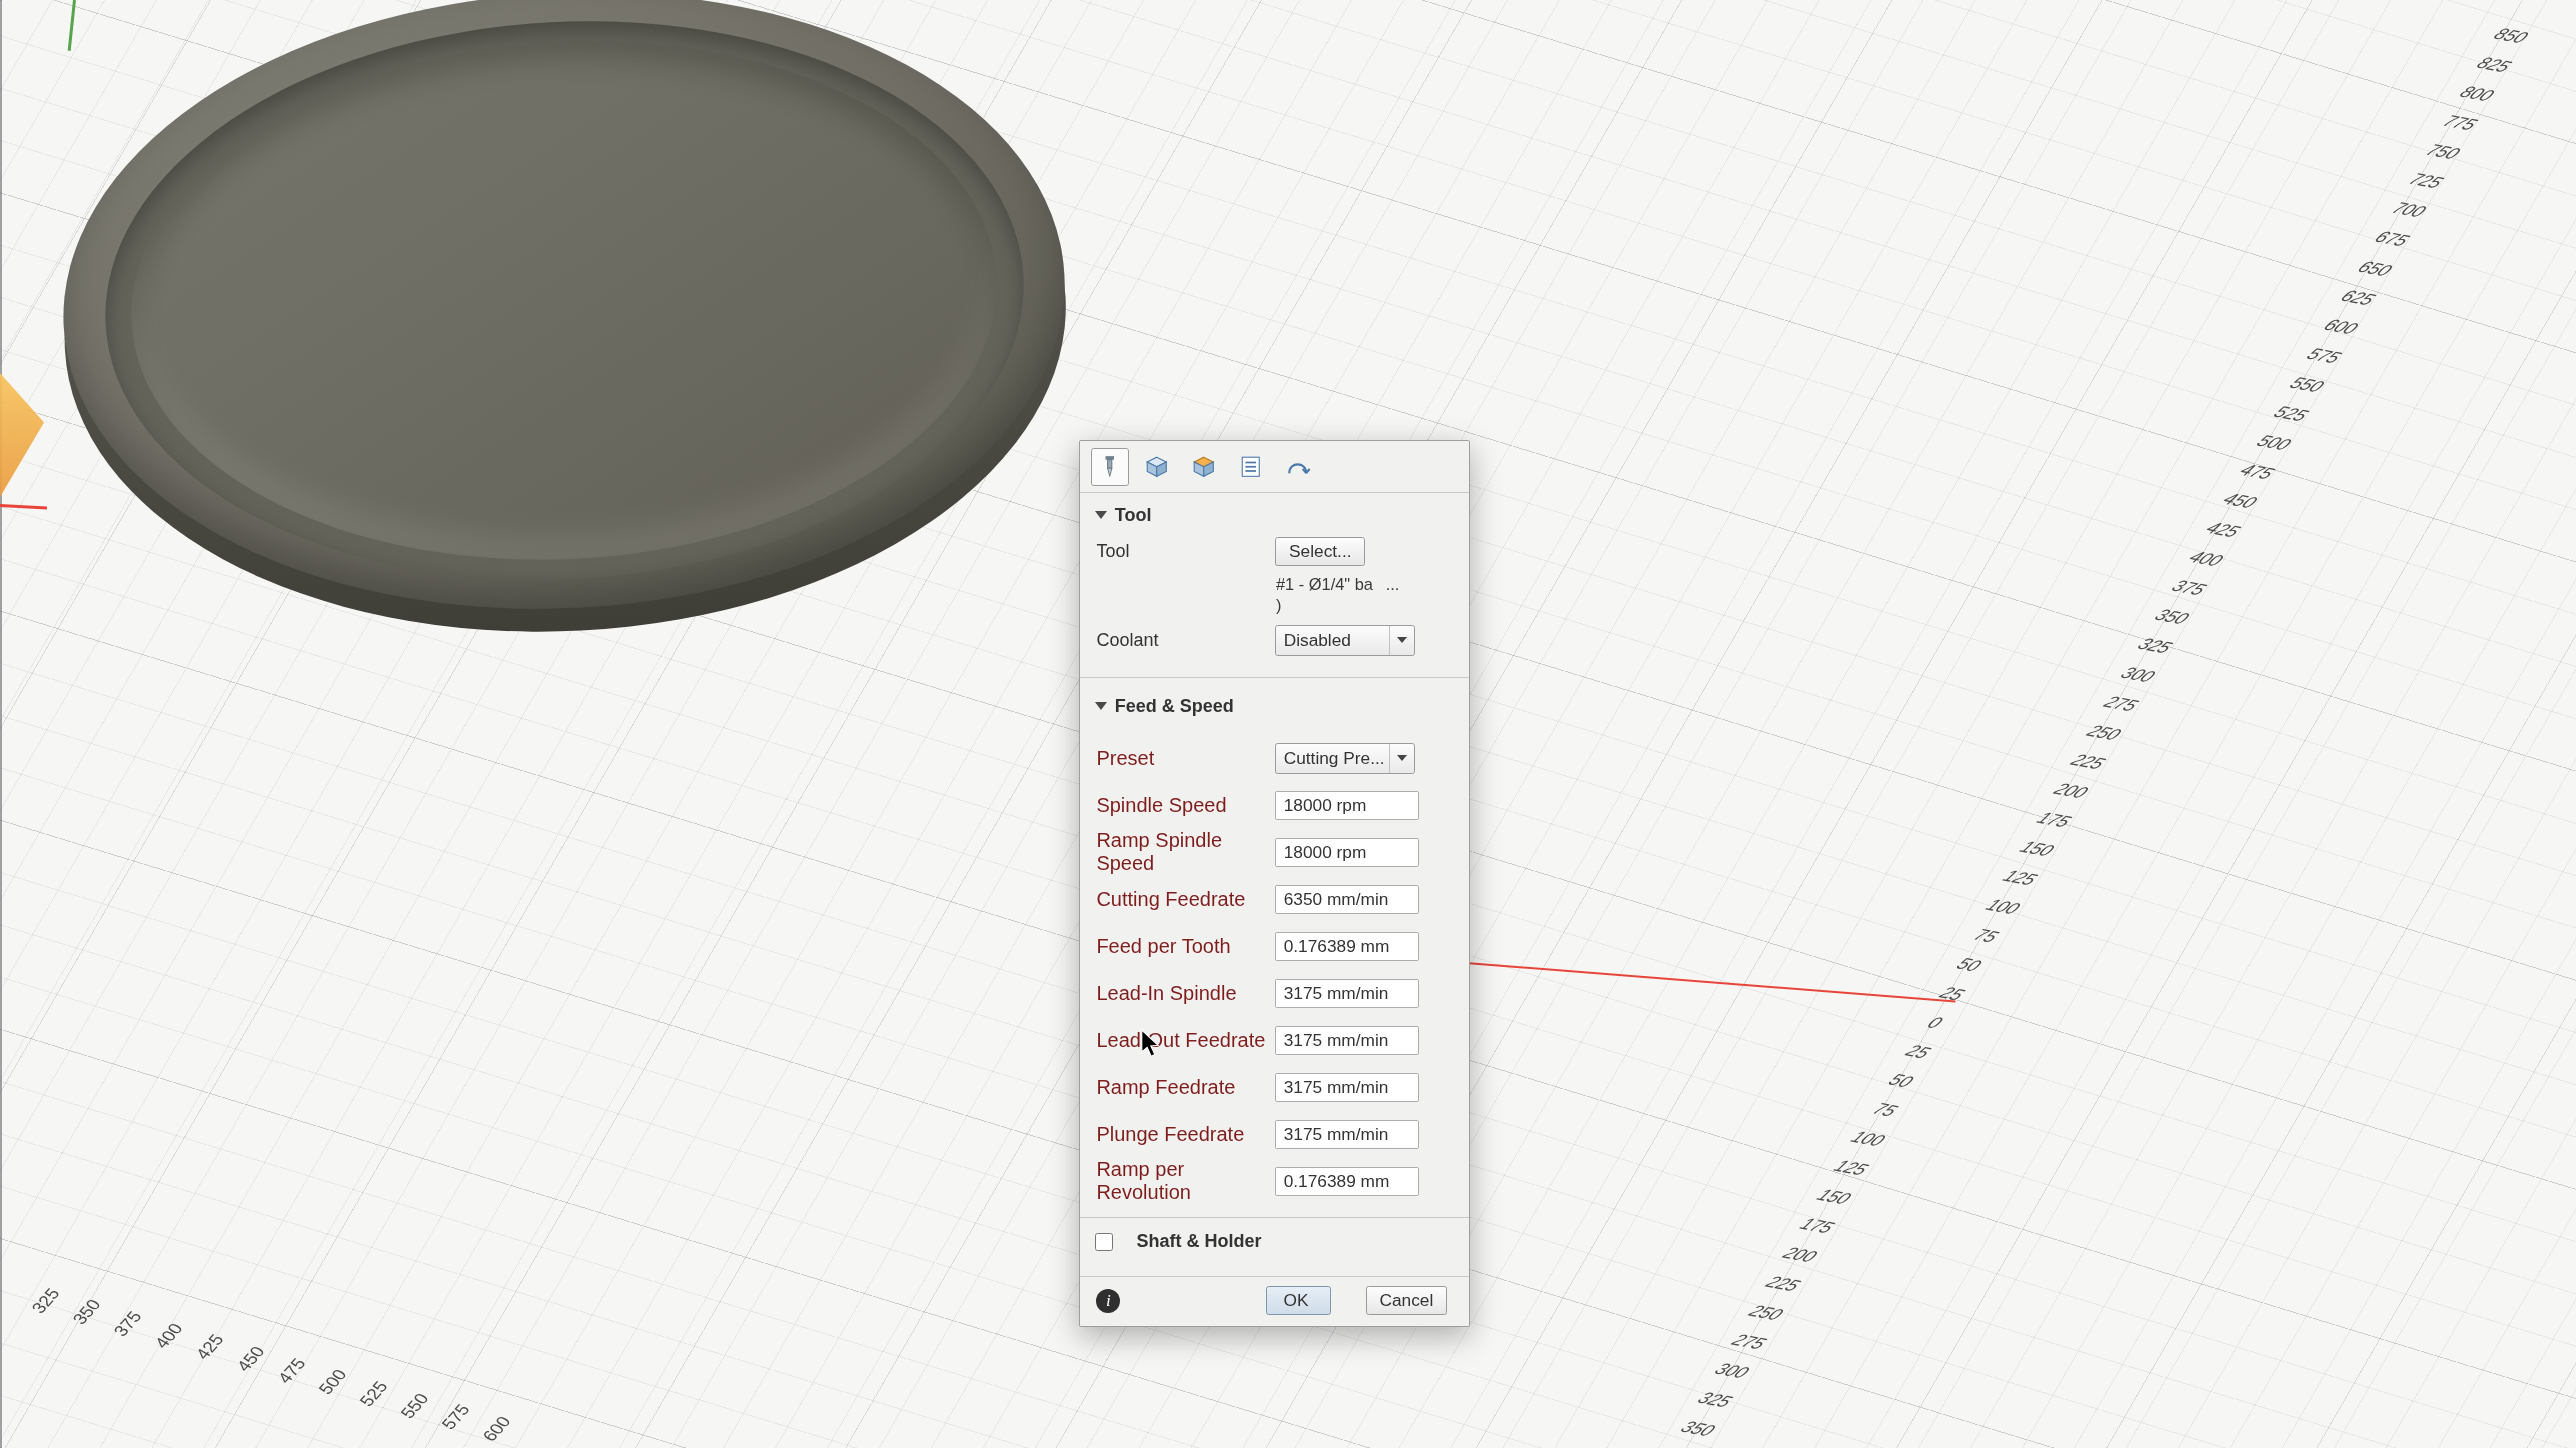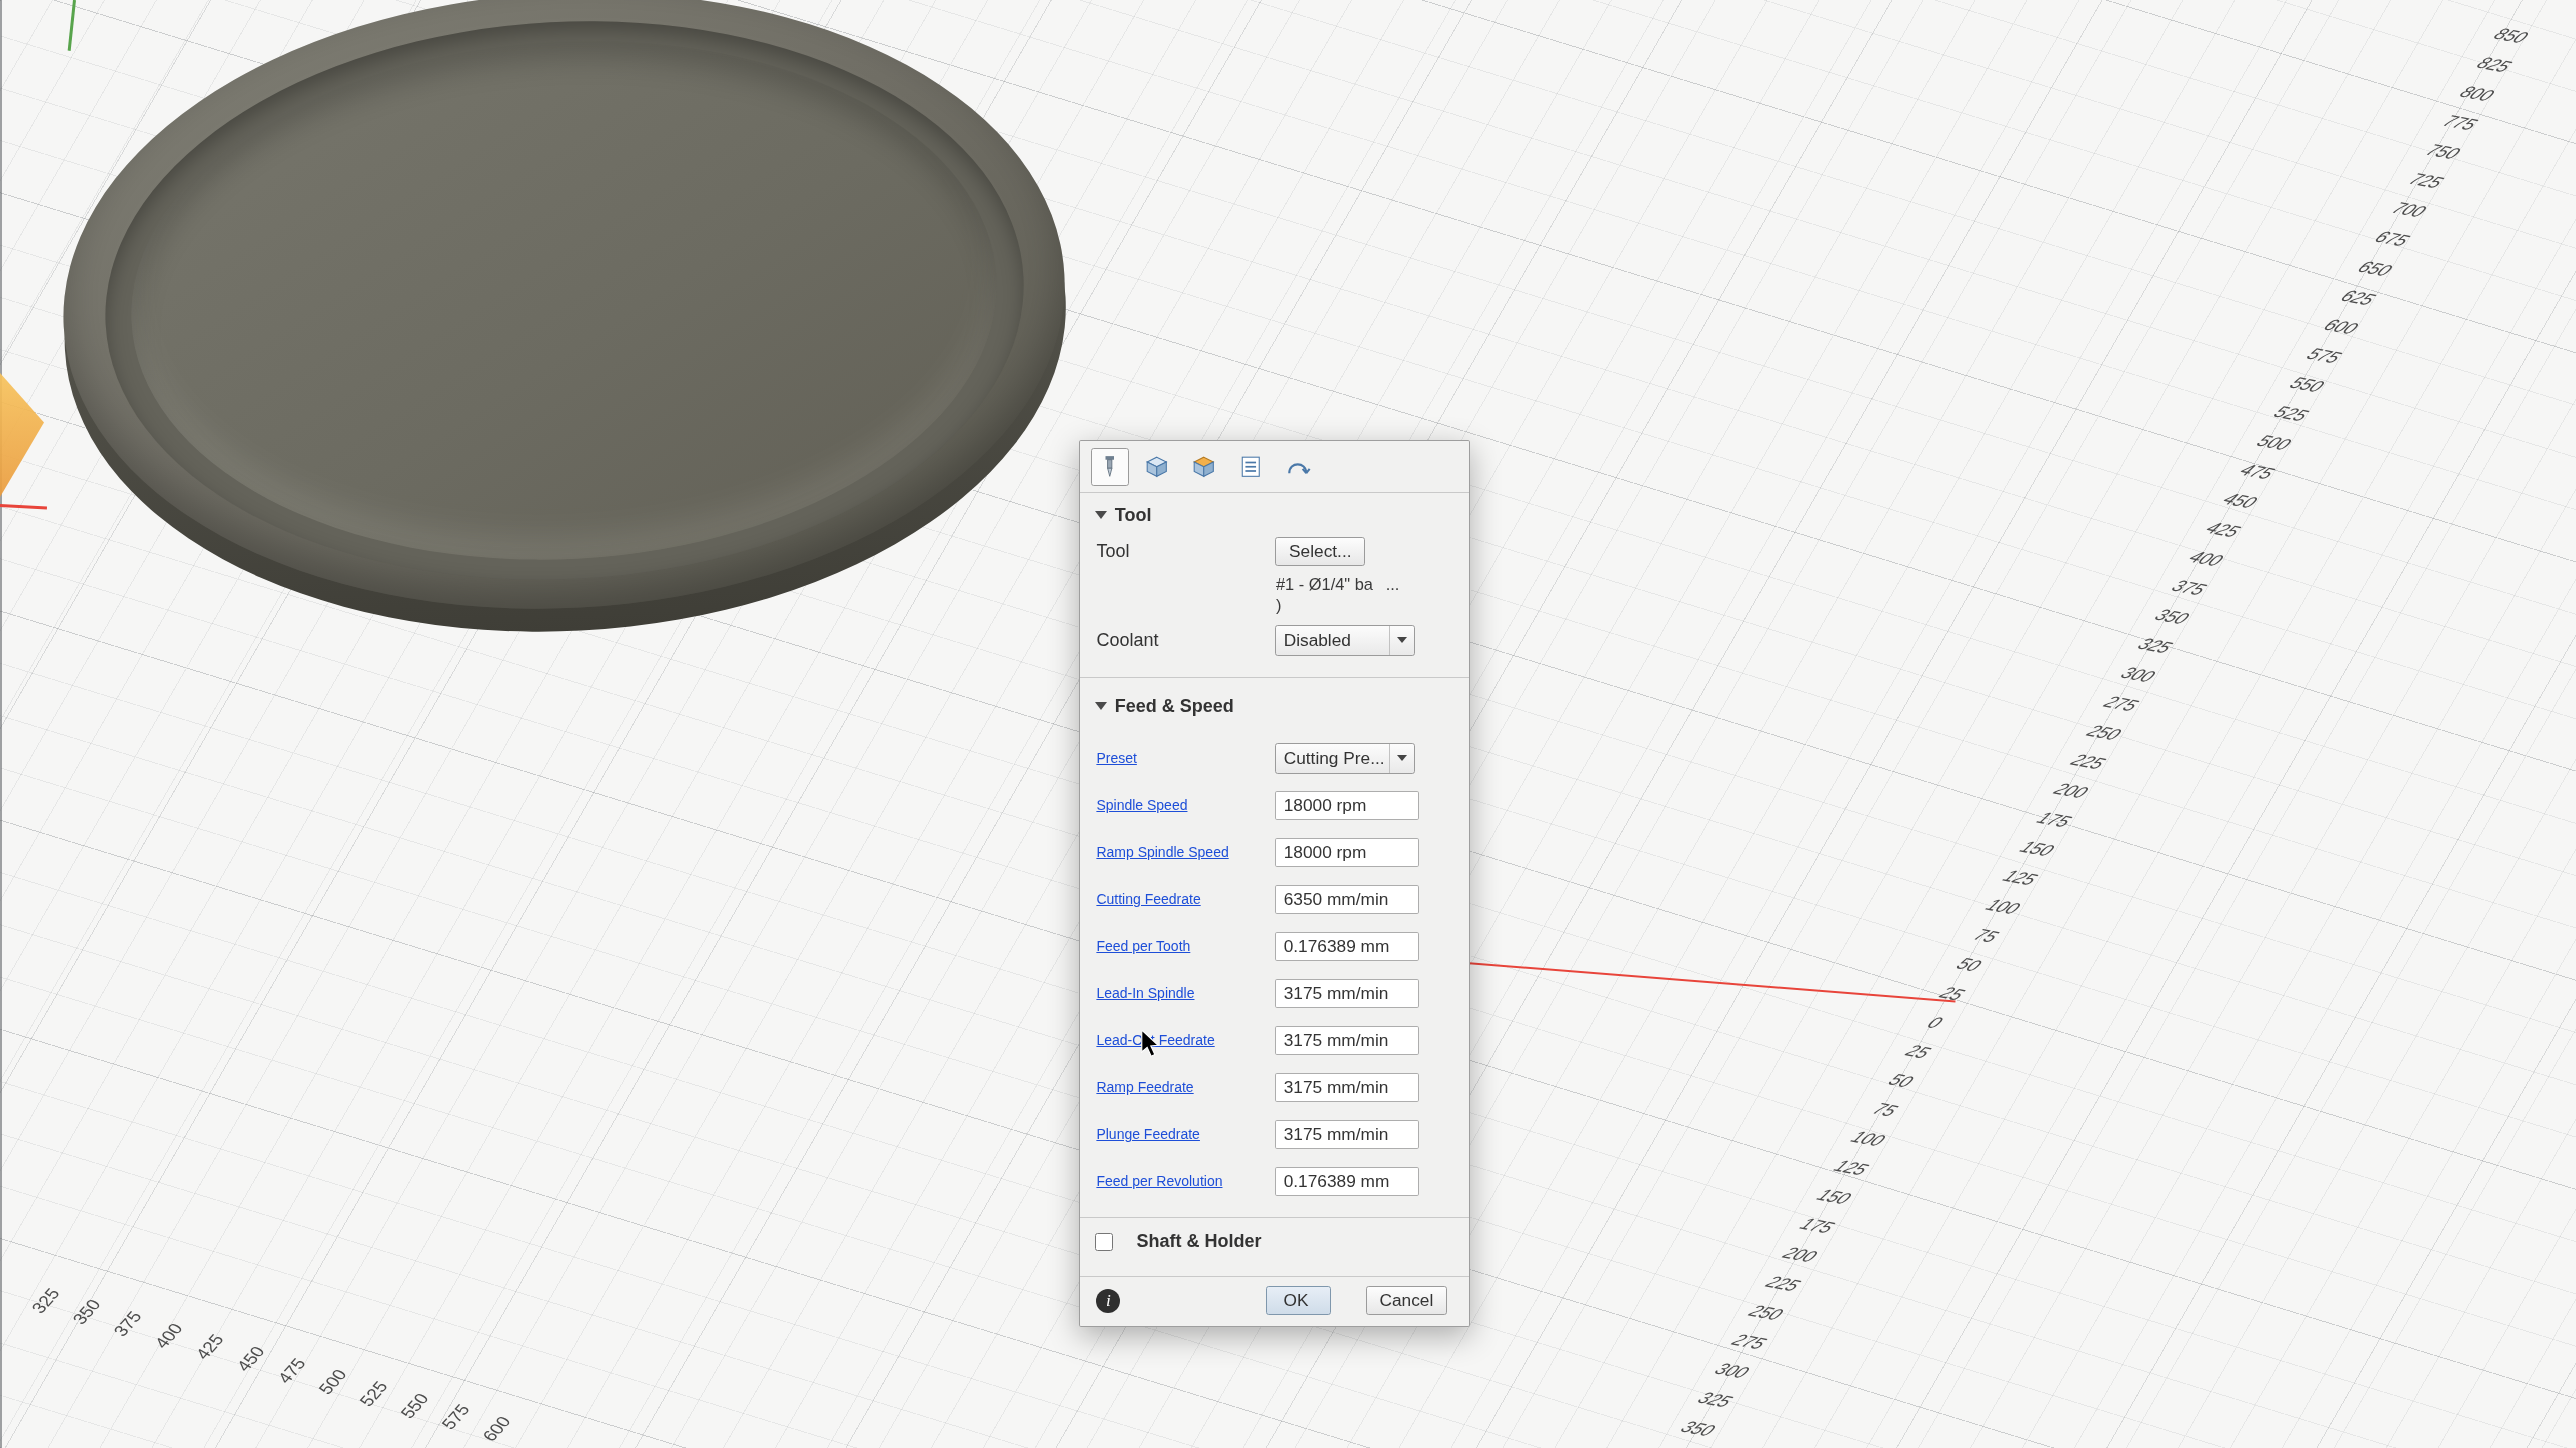--- a/index.html
+++ b/index.html
@@ -59,21 +59,21 @@
   .tab{width:36px;height:36px;display:flex;align-items:center;justify-content:center;border:0.9px solid transparent;border-radius:2.7px;cursor:pointer;}
   .tab.selected{background:#fbfbfb;border-color:#9b9b9b;}
   .tab svg{width:25.5px;height:25.5px;}
   .divider{height:0.9px;background:#c9c9c9;}
   .section-header{display:flex;align-items:center;gap:8.2px;height:27px;margin-top:9px;padding-left:14.6px;font-weight:bold;font-size:18px;color:#333;}
   .section-header.fs{margin-top:14.6px;}
   .tri{width:0;height:0;border-left:6.4px solid transparent;border-right:6.4px solid transparent;border-top:8.2px solid #4a4a4a;}
   .row{display:flex;align-items:center;height:45px;padding-left:16.4px;}
   .row .lbl{flex:0 0 179px;font-size:18px;color:#333;}
   .frow{display:flex;align-items:center;height:47px;padding-left:16.4px;}
-  .frow .lbl{flex:0 0 179px;font-size:14px;color:#1d4ed8;text-decoration:underline;}
+  .frow .lbl{flex:0 0 179px;font-size:20px;color:#7f1d1d;}
   .preset-row{margin-top:14.6px;}
   .btn{
     height:29px;border:0.9px solid #9b9b9b;border-radius:2.7px;
     background:linear-gradient(#fdfdfd,#e7e7e7);font-size:17.3px;color:#333;
     display:inline-flex;align-items:center;justify-content:center;padding:0 12.7px;cursor:pointer;
     font-family:"Liberation Sans",sans-serif;
   }
   .dropdown{
     width:138px;height:29px;border:0.9px solid #9b9b9b;border-radius:2.7px;
     background:linear-gradient(#fcfcfc,#e9e9e9);display:flex;align-items:center;cursor:pointer;
@@ -298,21 +298,21 @@
       </div>
       <div class="frow">
         <span class="lbl">Ramp Feedrate</span>
         <input class="field-input" type="text" value="3175 mm/min" style="">
       </div>
       <div class="frow">
         <span class="lbl">Plunge Feedrate</span>
         <input class="field-input" type="text" value="3175 mm/min" style="">
       </div>
       <div class="frow">
-        <span class="lbl">Feed per Revolution</span>
+        <span class="lbl">Ramp per Revolution</span>
         <input class="field-input" type="text" value="0.176389 mm" style="">
       </div>
     </div>
 
   <div class="divider sep14"></div>
 
   <div class="shaft-row">
     <input type="checkbox" id="shaft-cb" style="">
     <span class="lbl">Shaft &amp; Holder</span>
   </div>

